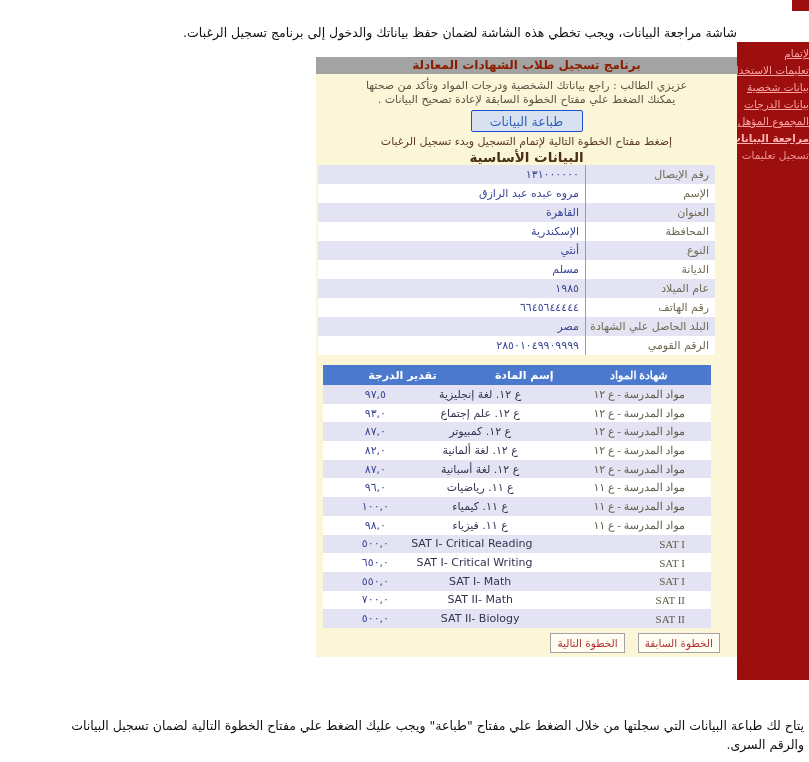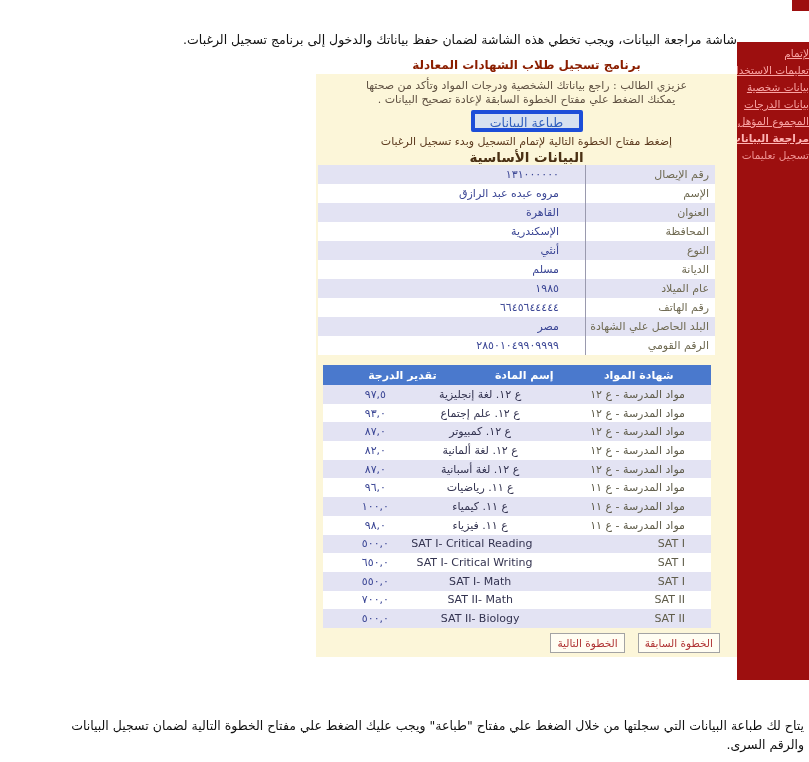--- a/index.html
+++ b/index.html
@@ -3,68 +3,68 @@
 <meta charset="utf-8">
 <style>
   html,body{margin:0;padding:0;background:#ffffff;}
   body{width:809px;height:762px;position:relative;overflow:hidden;
        font-family:"DejaVu Sans",sans-serif;direction:rtl;}
 
   
   .corner-red{position:absolute;top:0;right:0;width:17px;height:11px;background:#9d0f0f;}
 
   
-  .top-note{position:absolute;top:32px;right:72px;left:60px;
+  .top-note{position:absolute;top:25px;right:72px;left:60px;
             font-size:12.5px;color:#111;text-align:right;}
   .bottom-note{position:absolute;top:716px;right:5px;left:5px;
                font-size:12.5px;color:#111;text-align:right;line-height:19px;}
 
   
   .sidebar{position:absolute;top:42px;right:0;width:72px;height:638px;
            background:#9d0f0f;padding-top:3px;box-sizing:border-box;overflow:hidden;}
   .side-link{display:block;height:17px;line-height:16px;font-size:10.5px;
              color:#f9a3a3;text-decoration:underline;white-space:nowrap;
              text-align:right;padding-left:0;overflow:hidden;cursor:pointer;}
   .side-link.active{font-weight:bold;color:#ffb3b3;}
   .side-link.plain{text-decoration:none;color:#f09494;}
 
   
   .panel{position:absolute;top:57px;right:72px;width:421px;height:600px;
          background:#fcf6d9;box-sizing:border-box;}
-  .form-title{height:17px;line-height:17px;background:#ffffff;color:#8b1e00;
+  .form-title{height:17px;line-height:17px;background:#a3a3a3;color:#8b1e00;
               font-weight:bold;font-size:12px;text-align:center;}
   .instructions{margin-top:5px;text-align:center;font-size:11px;line-height:14px;color:#5f5142;}
   .print-row{text-align:center;margin-top:3px;}
-  .print-btn{width:112px;height:22px;background:#d7e1f0;border:4px solid #1d4ed8;
+  .print-btn{width:112px;height:22px;background:#d7e1f0;border:1px solid #1d4ed8;
              border-radius:2px;color:#3160bd;font-size:12.5px;
              font-family:"DejaVu Sans",sans-serif;cursor:pointer;}
   .next-hint{margin-top:3px;text-align:center;font-weight:normal;font-size:11px;color:#5c3a1e;}
   .section-title{margin-top:1px;text-align:center;font-weight:bold;font-size:13.5px;color:#4a3014;}
 
   
   .fields-table{position:absolute;top:108px;left:2px;right:22px;}
   .field-row{display:flex;height:19px;align-items:center;}
   .field-row.odd{background:#e3e3f3;}
   .field-row.even{background:#ffffff;}
   .f-label{width:130px;box-sizing:border-box;border-left:1px solid #9a9aae;
            height:100%;display:flex;align-items:center;justify-content:flex-start;
-           padding-right:6px;font-size:11px;color:#6f6a52;white-space:nowrap;overflow:hidden;margin-left:20px;}
+           padding-right:6px;font-size:11px;color:#6f6a52;white-space:nowrap;overflow:hidden;}
   .f-value{flex:1;height:100%;display:flex;align-items:center;justify-content:flex-start;
            padding-right:6px;font-size:11px;color:#3b4695;white-space:nowrap;}
   
 
   
   .subjects-table{position:absolute;top:308px;left:7px;right:26px;}
   .subj-header{display:flex;height:20px;background:#4a79cd;color:#ffffff;
                font-weight:bold;font-size:11px;align-items:center;}
   .subj-row{display:flex;height:18.7px;align-items:center;font-size:11px;}
   .subj-row.odd{background:#e3e3f3;}
   .subj-row.even{background:#ffffff;}
   .c-cert{width:46%;box-sizing:border-box;text-align:right;padding-right:26px;
-          color:#5f5c4a;white-space:nowrap;overflow:hidden;}
+          color:#5f5c4a;white-space:nowrap;overflow:hidden;font-family:Liberation Serif, serif;}
   .c-name{width:27%;text-align:center;color:#333350;white-space:nowrap;}
   .c-grade{width:27%;text-align:center;color:#3b4695;white-space:nowrap;}
   .subj-header .c-cert{color:#fff;text-align:center;padding-right:0;}
   .subj-header .c-name,.subj-header .c-grade{color:#fff;padding-left:37px;}
 
   
   .nav-buttons{position:absolute;top:576px;left:0;right:17px;text-align:left;direction:rtl;}
   .nav-buttons{display:flex;justify-content:flex-start;gap:13px;}
   .nav-btn{min-width:66px;height:20px;background:#fffdf2;border:1px solid #a3a3a3;
            color:#b03434;font-size:10.5px;font-family:"DejaVu Sans",sans-serif;

